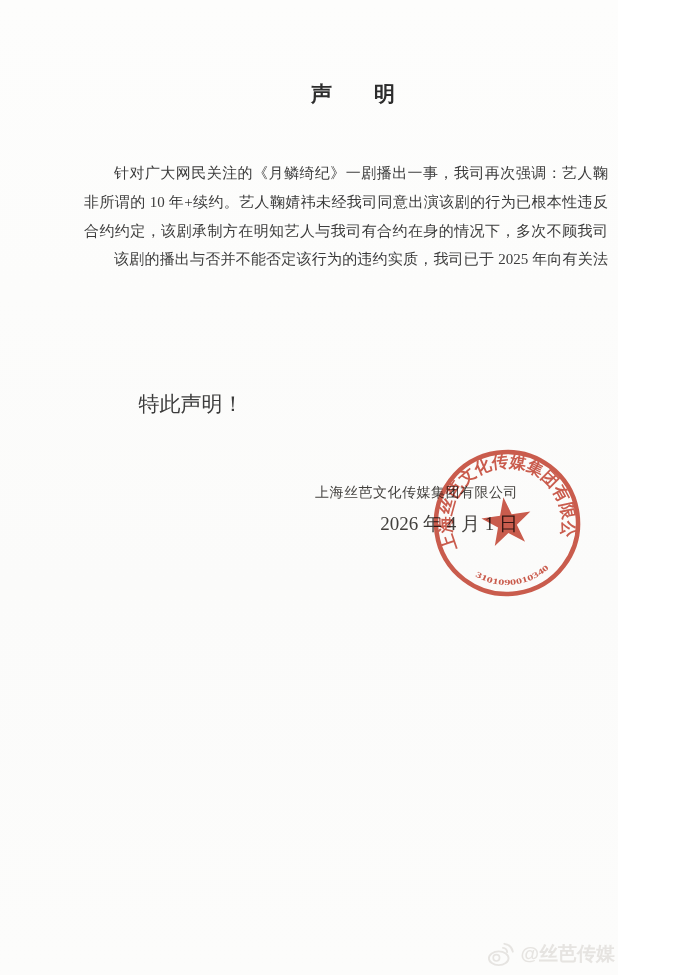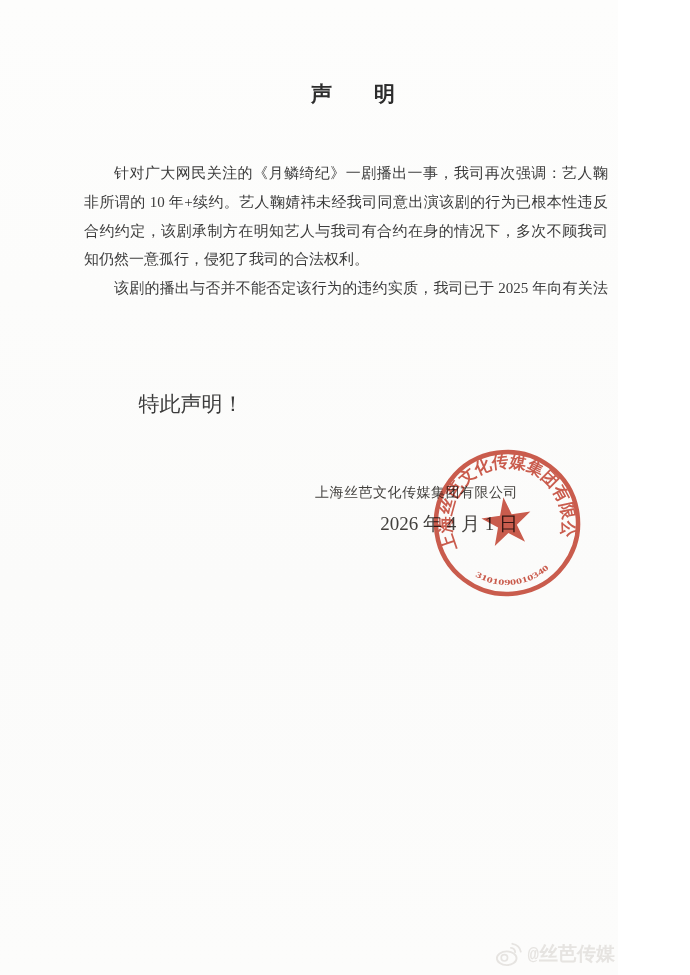--- a/index.html
+++ b/index.html
@@ -83,38 +83,37 @@
   .watermark {
     position: absolute;
     right: 3px;
     bottom: 8px;
     display: flex;
     align-items: center;
     gap: 3px;
     color: #e6e4e1;
     font-size: 19px;
     font-weight: bold;
-    font-family: Liberation Mono, monospace;
+    font-family: Liberation Sans, sans-serif;
     z-index: 3;
     user-select: none;
   }
   .watermark svg { display: block; }
 </style>
 </head>
 <body>
 
 <div class="page">
 
   <h1 class="title">声　　明</h1>
 
   <div class="body-text">
     <div class="line fill indent">针对广大网民关注的《月鳞绮纪》一剧播出一事，我司再次强调：艺人鞠婧</div>
     <div class="line fill">非所谓的 10 年+续约。艺人鞠婧祎未经我司同意出演该剧的行为已根本性违反了</div>
     <div class="line fill">合约约定，该剧承制方在明知艺人与我司有合约在身的情况下，多次不顾我司告</div>
-    <div class="line">知仍然一意孤行，侵犯了我司的合法权利。</div>
     <div class="line fill indent">该剧的播出与否并不能否定该行为的违约实质，我司已于 2025 年向有关法</div>
   </div>
 
   <div class="closing">特此声明！</div>
 
   <div class="company">上海丝芭文化传媒集团有限公司</div>
   <div class="sign-date">2026 年 4 月 1 日</div>
 
   <svg class="seal" viewBox="0 0 160 160" xmlns="http://www.w3.org/2000/svg" color="#c5402f">
     <circle cx="80" cy="80" r="71" fill="none" stroke="currentColor" stroke-width="4.5"></circle>

